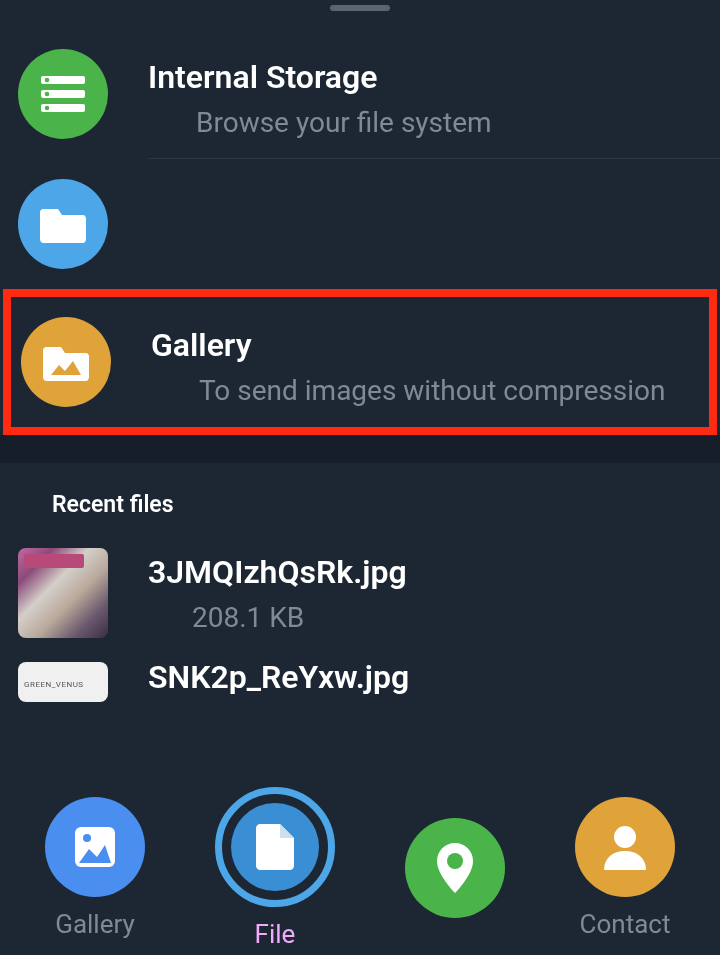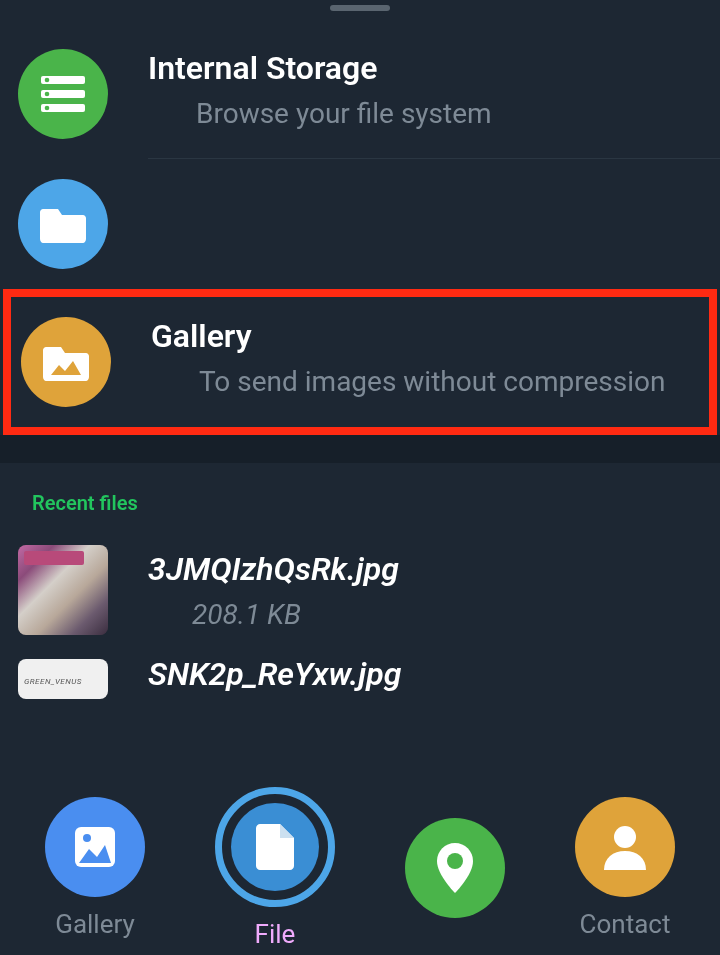--- a/index.html
+++ b/index.html
@@ -20,21 +20,21 @@
       height: 6px;
       background: #5a6570;
       border-radius: 3px;
       margin: 5px auto 18px auto;
     }
     .storage-list {
       padding: 0 0 0 0;
     }
     .storage-item {
       display: flex;
-      align-items: flex-start;
+      align-items: flex-end;
       padding: 20px 18px 20px 18px;
       position: relative;
     }
     .storage-item.highlighted {
       border: 8px solid #ff2a12;
       margin: 0 3px;
       padding: 20px 10px 20px 10px;
     }
     .storage-divider {
       position: absolute;
@@ -69,30 +69,30 @@
     .storage-subtitle {
       font-size: 28px;
       color: #7e8a96;
       margin-left: 48px;
     }
     .section-gap {
       height: 28px;
       background: #161f29;
     }
     .recent-header {
-      font-size: 20px;
+      font-size: 23px;
       font-weight: 600;
-      color: #22c55e;
+      color: #ffffff;
       padding: 28px 32px 20px 32px;
+      margin-left: 20px;
     }
     .recent-item {
       display: flex;
       align-items: center;
       padding: 10px 18px;
-      font-style: italic;
     }
     .thumb {
       width: 90px;
       height: 90px;
       border-radius: 8px;
       background: #3a3540;
       margin-right: 40px;
       flex-shrink: 0;
       position: relative;
       overflow: hidden;

